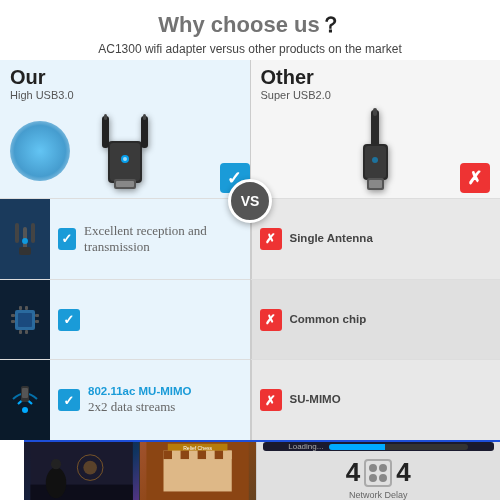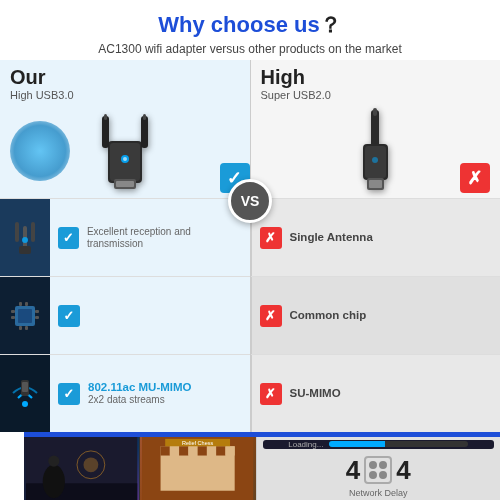--- a/index.html
+++ b/index.html
@@ -187,30 +187,31 @@
     }
 
     .feature-text-main-right {
       font-size: 11.5px;
       font-weight: bold;
       color: #444;
       line-height: 1.2;
     }
 
     .feature-text-sub {
-      font-size: 10px;
+      font-size: 13px;
       color: #666;
       line-height: 1.2;
+      font-family: Liberation Serif, serif;
     }
 
     
     .screenshots-row {
       display: flex;
-      height: 68px;
-      border-top: 5px solid #1d4ed8;
+      height: 60px;
+      border-top: 2px solid #1d4ed8;
       margin-left: 24px;
     }
 
     .screenshot-left {
       flex: 1;
       display: flex;
       background: #222;
       overflow: hidden;
     }
 
@@ -334,21 +335,21 @@
       background: #0af;
     }
   </style>
 </head>
 <body>
 
 <div class="page">
 
   <div class="header">
     <div class="header-title">
-      <span style="color:#1d4ed8">Why choose us</span><span style="color:#222">？</span>
+      <span style="color:#737373">Why choose us</span><span style="color:#222">？</span>
     </div>
     <div class="header-subtitle">AC1300 wifi adapter versus other products on the market</div>
   </div>
 
   <div class="comparison">
 
     <div class="side side-left">
       <div class="side-header">
         <div class="side-title">Our</div>
         <div class="side-subtitle">High USB3.0</div>
@@ -443,21 +444,21 @@
           </div>
         </div>
 
       </div>
     </div>
 
     <div class="vs-badge" style="position:absolute;left:50%;top:141px;transform:translate(-50%,-50%);">VS</div>
 
     <div class="side side-right">
       <div class="side-header">
-        <div class="side-title">High</div>
+        <div class="side-title">Other</div>
         <div class="side-subtitle">Super USB2.0</div>
       </div>
 
       <div class="right-product-area">
 
         <svg class="adapter-svg" width="55" height="85" viewBox="0 0 55 85">
 
           <rect x="23" y="2" width="8" height="38" rx="3" fill="#2a2a2a"></rect>
           <rect x="25" y="0" width="4" height="8" rx="2" fill="#444"></rect>
 

